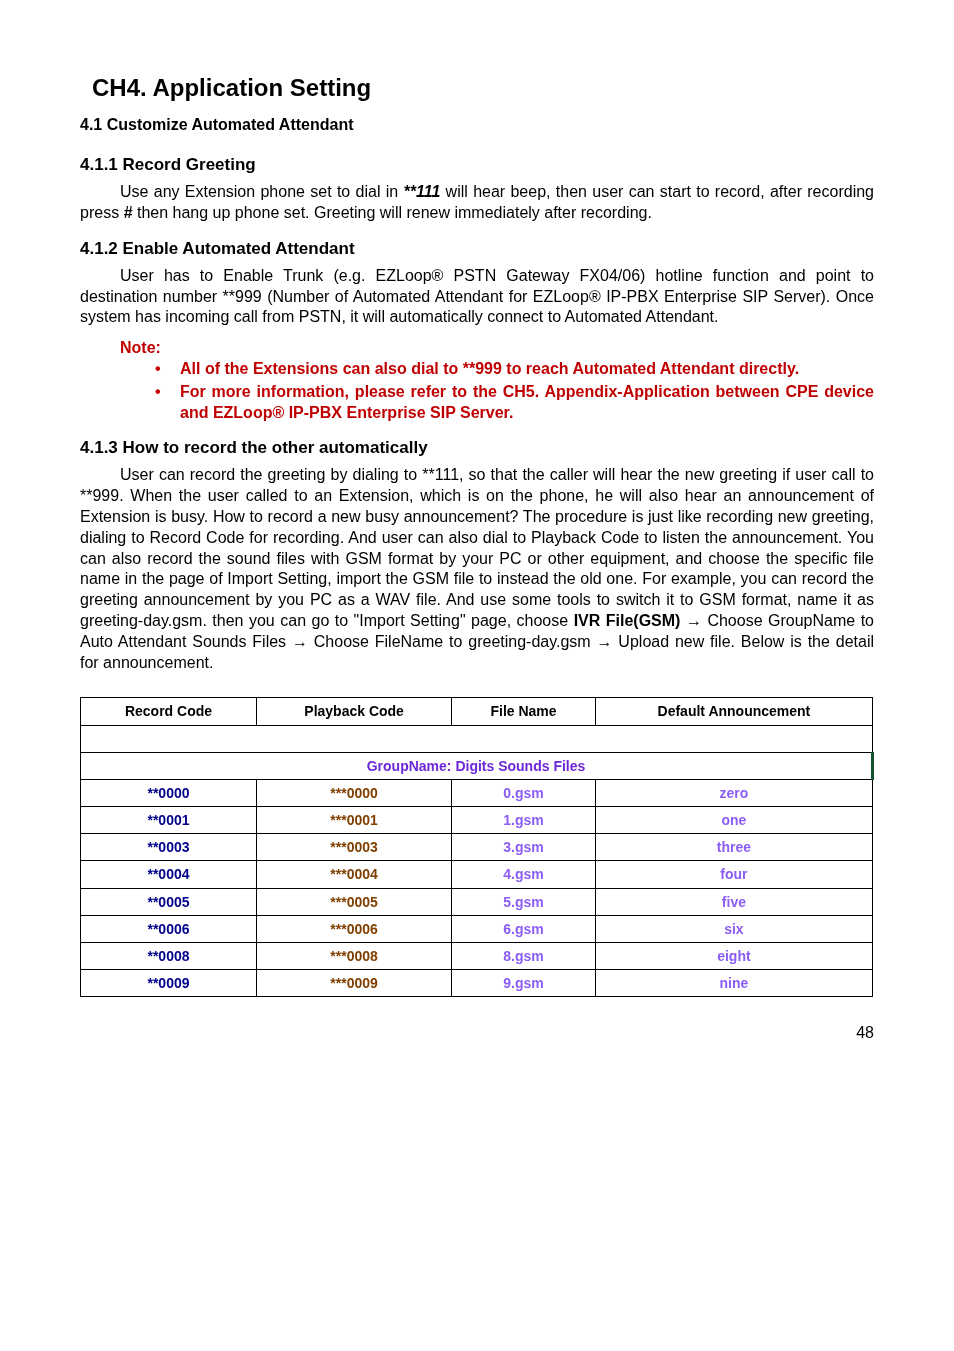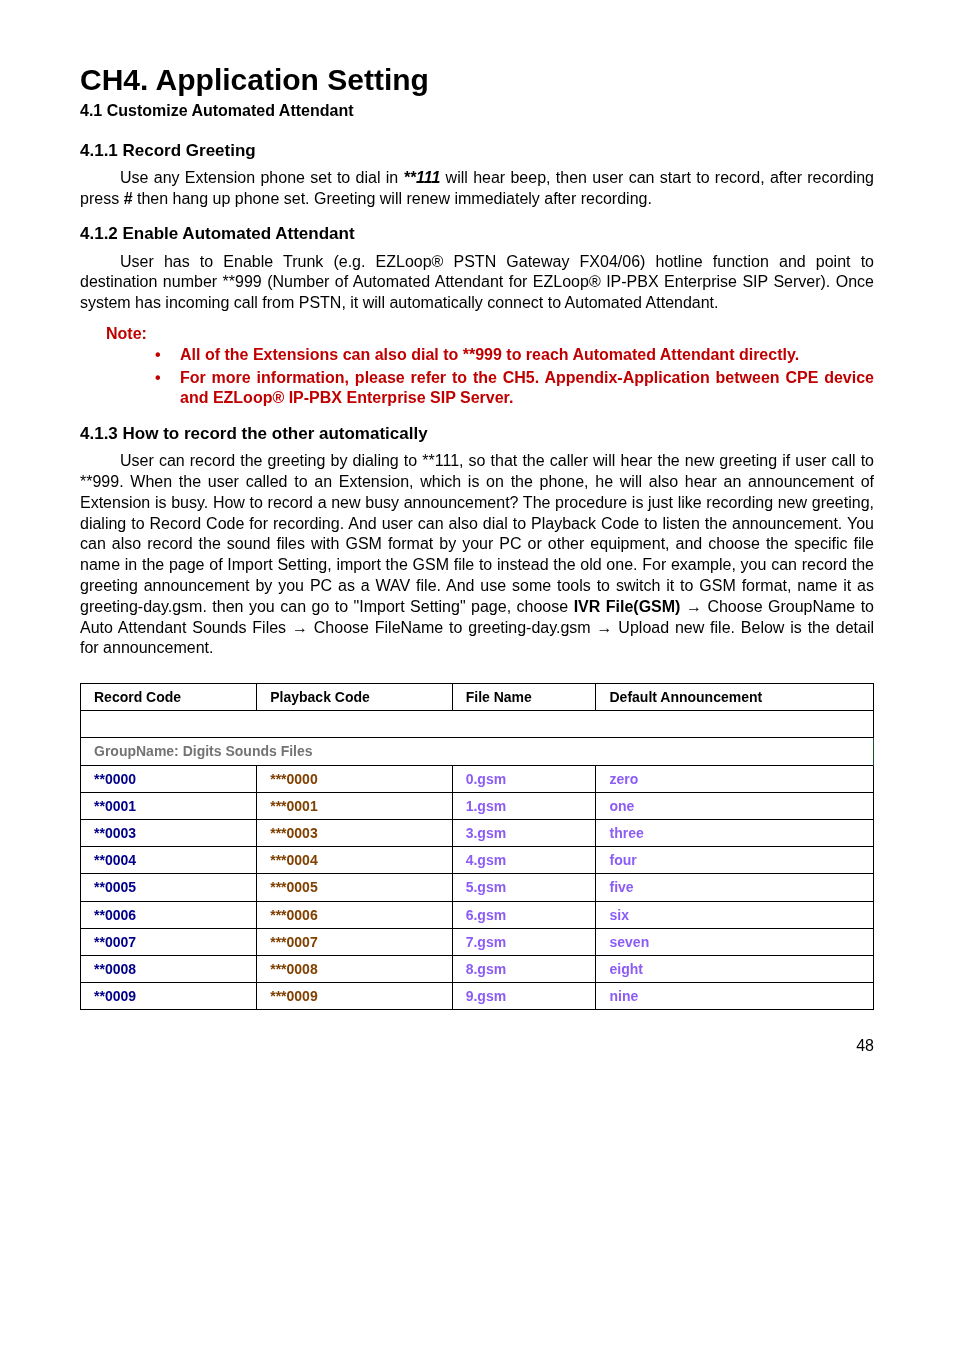--- a/index.html
+++ b/index.html
@@ -5,23 +5,23 @@
   body {
     font-family: Arial, Helvetica, sans-serif;
     background: #fff;
     margin: 0;
     padding: 60px 80px 40px 80px;
     color: #000;
     font-size: 16px;
     line-height: 1.3;
   }
   h1 {
-    font-size: 30px;
+    font-size: 24px;
     font-weight: bold;
-    margin: 0;
+    margin: 12px;
   }
   h2 {
     font-size: 16px;
     font-weight: bold;
     margin: 2px 0 18px 0;
   }
   h3 {
     font-size: 17px;
     font-weight: bold;
     margin: 14px 0 6px 0;
@@ -29,21 +29,21 @@
   .body-text {
     text-align: justify;
     margin: 4px 0 10px 0;
   }
   .indent-first {
     text-indent: 40px;
   }
   .note-label {
     color: #c00000;
     font-weight: bold;
-    margin-left: 26px;
+    margin-left: 40px;
   }
   ul.notes {
     margin: 0 0 10px 0;
     padding-left: 75px;
     list-style: none;
   }
   ul.notes li {
     color: #c00000;
     position: relative;
     padding-left: 25px;
@@ -59,28 +59,28 @@
   }
   table.sounds {
     border-collapse: collapse;
     width: 100%;
     margin-top: 24px;
     font-size: 14px;
   }
   table.sounds th, table.sounds td {
     border: 1px solid #000;
     padding: 4px 13px;
-    text-align: left;
+    text-align: center;
     vertical-align: top;
   }
   table.sounds .group-row td {
-    color: #737373;
+    color: #6d28d9;
     font-weight: bold;
     border-left: 1px solid #000;
-    border-right: 1px solid #14532d;
+    border-right: 3px solid #14532d;
     border-top: 1px solid #000;
     border-bottom: none;
   }
   table.sounds .blank-row td {
     border-left: 1px solid #000;
     border-right: 1px solid #000;
     border-top: 1px solid #000;
     border-bottom: none;
     height: 18px;
   }
@@ -170,26 +170,20 @@
         <td class="fn">5.gsm</td>
         <td class="ann">five</td>
       </tr>
       <tr>
         <td class="rec">**0006</td>
         <td class="pb">***0006</td>
         <td class="fn">6.gsm</td>
         <td class="ann">six</td>
       </tr>
       <tr>
-        <td class="rec">**0007</td>
-        <td class="pb">***0007</td>
-        <td class="fn">7.gsm</td>
-        <td class="ann">seven</td>
-      </tr>
-      <tr>
         <td class="rec">**0008</td>
         <td class="pb">***0008</td>
         <td class="fn">8.gsm</td>
         <td class="ann">eight</td>
       </tr>
       <tr>
         <td class="rec">**0009</td>
         <td class="pb">***0009</td>
         <td class="fn">9.gsm</td>
         <td class="ann">nine</td>

